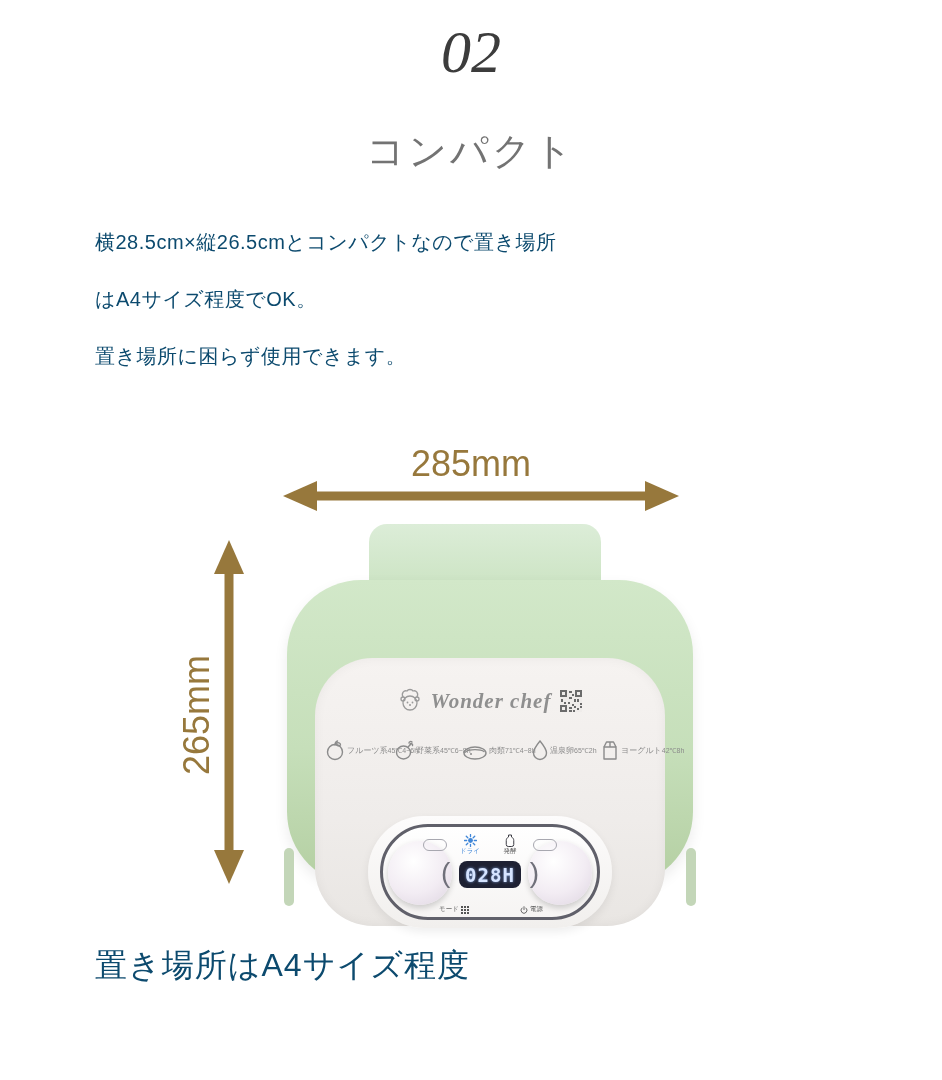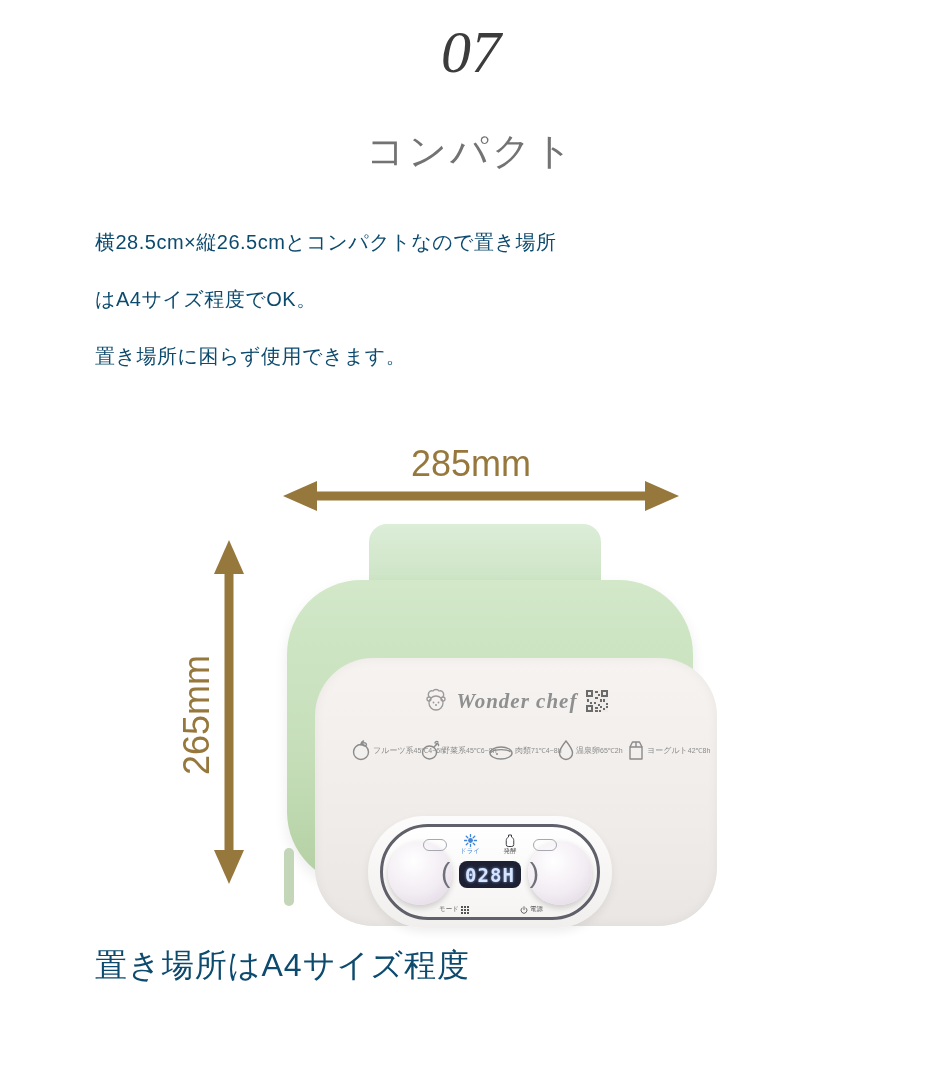--- a/index.html
+++ b/index.html
@@ -29,21 +29,21 @@
   
   .product{position:absolute;left:287px;top:520px;width:406px;height:368px;}
   .handle{position:absolute;left:82px;top:4px;width:232px;height:96px;
     background:linear-gradient(180deg,#dcedd8 0%,#cbe3c2 70%,#c2dcb6 100%);
     border-radius:18px 18px 8px 8px;}
   .body-shell{position:absolute;left:0;top:60px;width:406px;height:306px;
     background:linear-gradient(180deg,#d2e8c9 0%,#c6dfba 55%,#b4cfa2 100%);
     border-radius:74px;box-shadow:0 6px 14px rgba(0,0,0,0.08);}
   .side-nub{position:absolute;width:10px;height:58px;background:#c3d6b8;border-radius:5px;top:268px;}
   .side-nub.left{left:-3px;}  .side-nub.right{right:-3px;}
-  .face{position:absolute;left:28px;top:78px;width:402px;height:268px;
+  .face{position:absolute;left:28px;top:78px;width:350px;height:268px;
     background:linear-gradient(180deg,#f6f3f1 0%,#efecea 60%,#e9e6e3 100%);
     border-radius:58px;box-shadow:inset 0 0 12px rgba(0,0,0,0.05);}
 
   
   .logo-row{position:absolute;top:30px;left:0;width:100%;display:flex;align-items:center;
     justify-content:center;gap:9px;}
   .brand-text{font-family:"Liberation Serif","DejaVu Serif",serif;font-style:italic;font-weight:600;
     font-size:21px;color:#8f8f8f;letter-spacing:1px;white-space:nowrap;}
 
   
@@ -77,21 +77,21 @@
   .paren{position:absolute;top:30px;font-size:28px;color:#70707a;font-weight:300;}
   .paren.l{left:58px;} .paren.r{right:58px;}
   .oval{position:absolute;top:12px;width:22px;height:10px;border:1px solid #a8a8b0;border-radius:6px;}
   .oval.l{left:40px;} .oval.r{right:40px;}
 </style>
 </head>
 <body>
 
 <div class="page">
 
-  <div class="section-number">07</div>
+  <div class="section-number">02</div>
   <div class="section-heading">コンパクト</div>
 
   <div class="paragraph">
     <div>横28.5cm×縦26.5cmとコンパクトなので置き場所</div>
     <div>はA4サイズ程度でOK。</div>
     <div>置き場所に困らず使用できます。</div>
   </div>
 
   <div class="width-label">285mm</div>
 

